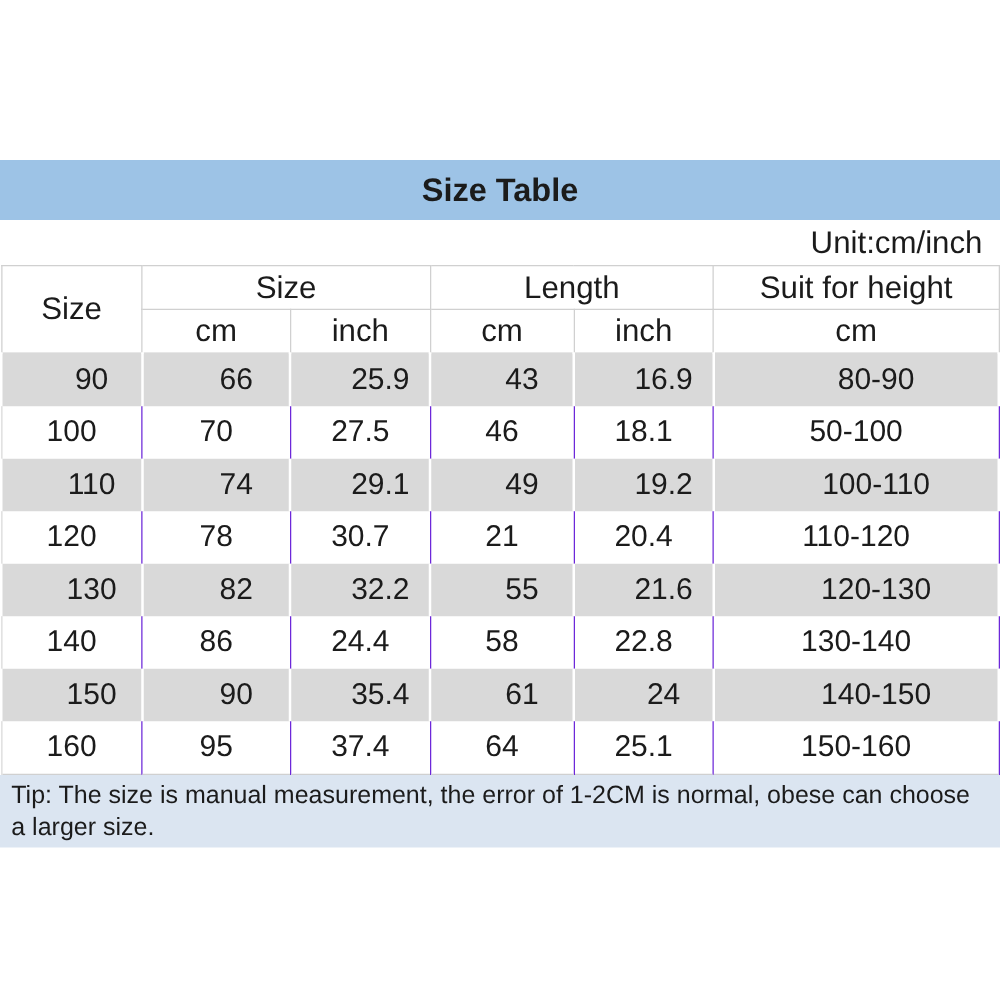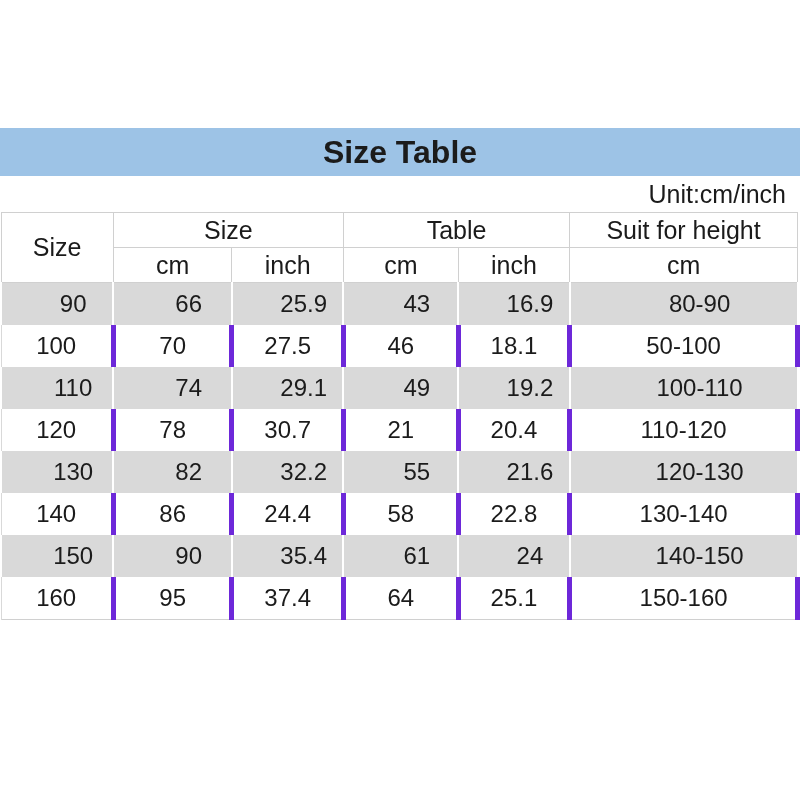--- a/index.html
+++ b/index.html
@@ -16,21 +16,21 @@
     width: 800px;
     padding-top: 128px;
     box-sizing: border-box;
   }
   .title-bar {
     height: 48px;
     background: var(--title_bg, #9dc3e6);
     display: flex;
     align-items: center;
     justify-content: center;
-    font-size: 32px;
+    font-size: 26px;
     font-weight: bold;
   }
   .unit-row {
     height: 36px;
     display: flex;
     align-items: center;
     justify-content: flex-end;
     padding-right: 14px;
     font-size: 25px;
     margin-left: 48px;
@@ -50,21 +50,21 @@
     border: 1px solid var(--grid_border, #d0d0d0);
     background: #ffffff;
     padding: 0;
   }
   table.size-table td {
     font-size: 24px;
     height: 42px;
     text-align: center;
     vertical-align: middle;
     border-left: 1px solid #d9d9d9;
-    border-right: 5px solid #6d28d9;
+    border-right: 1px solid #6d28d9;
     border-top: none;
     border-bottom: none;
     padding: 0;
   }
   table.size-table tr.stripe td {
     background: var(--stripe_bg, #d9d9d9);
     border-left: 2px solid #ffffff;
     border-right: 2px solid #ffffff;
     padding-left: 32px;
   }
@@ -96,21 +96,21 @@
       <col style="width:14.9%">
       <col style="width:14.0%">
       <col style="width:14.4%">
       <col style="width:14.0%">
       <col style="width:28.6%">
     </colgroup>
     <thead>
       <tr>
         <th rowspan="2">Size</th>
         <th colspan="2">Size</th>
-        <th colspan="2">Table</th>
+        <th colspan="2">Length</th>
         <th>Suit for height</th>
       </tr>
       <tr>
         <th>cm</th>
         <th>inch</th>
         <th>cm</th>
         <th>inch</th>
         <th>cm</th>
       </tr>
     </thead>
@@ -175,14 +175,15 @@
           <td>160</td>
           <td>95</td>
           <td>37.4</td>
           <td>64</td>
           <td>25.1</td>
           <td>150-160</td>
         </tr>
       </tbody>
   </table>
 
+  <div class="tip">Tip: The size is manual measurement, the error of 1-2CM is normal, obese can choose a larger size.</div>
 
 </div>
 
 </body></html>

